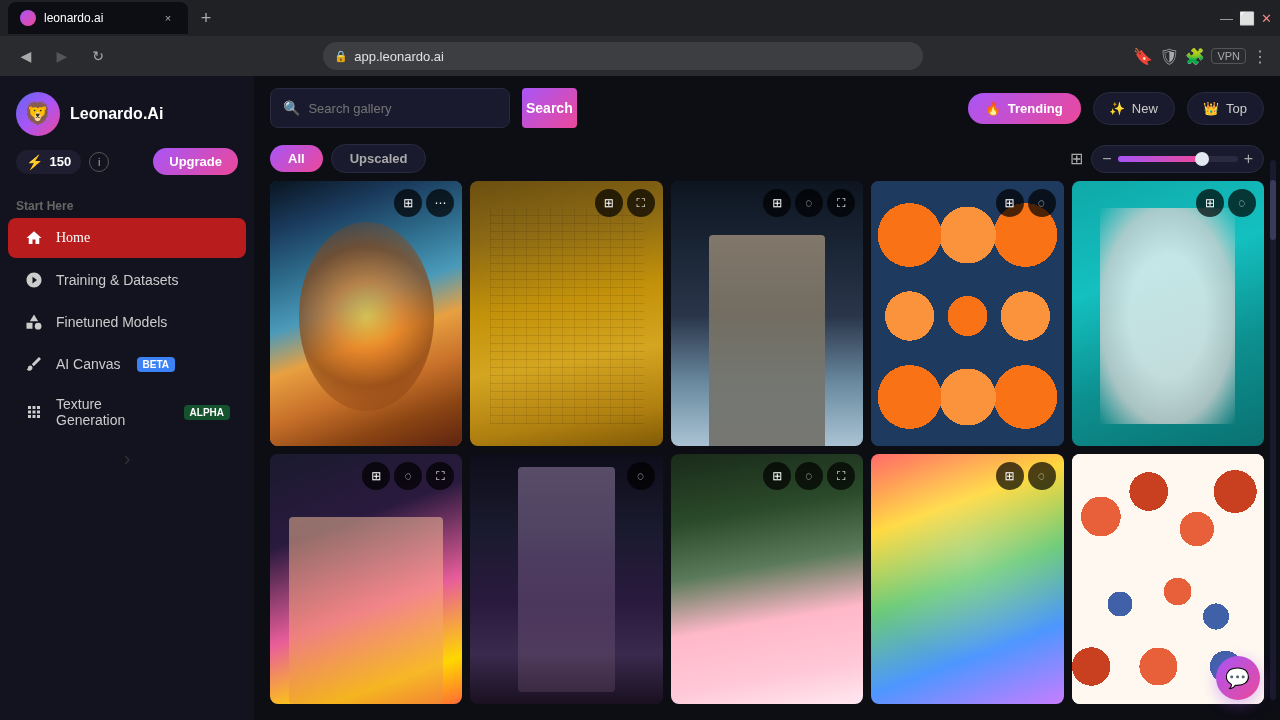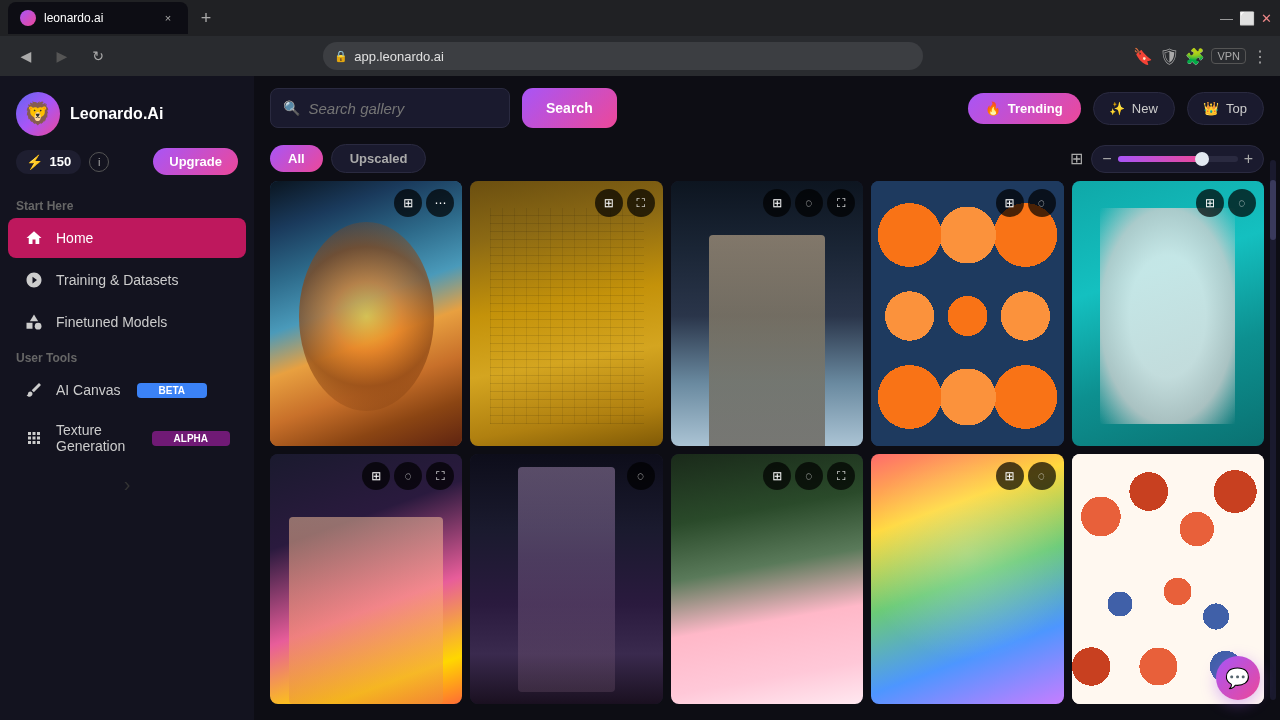--- a/index.html
+++ b/index.html
@@ -213,42 +213,43 @@
       gap: 12px;
       padding: 10px 16px;
       cursor: pointer;
       border-radius: 8px;
       margin: 1px 8px;
       color: #ccc;
       font-size: 14px;
       transition: background 0.15s;
     }
     .nav-item.active {
-      background: #be185d;
-      color: #fff;
+      background: #b91c1c;
+      color: #fff;
+      font-family: Liberation Serif, serif;
     }
     .nav-icon {
       width: 20px;
       height: 20px;
       display: flex;
       align-items: center;
       justify-content: center;
       flex-shrink: 0;
     }
     .nav-icon svg { width: 18px; height: 18px; }
 
     .badge {
       font-size: 10px;
       font-weight: 700;
-      padding: 2px 22px;
+      padding: 2px 6px;
       border-radius: 4px;
       margin-left: 4px;
     }
     .badge-beta { background: #3b82f6; color: #fff; }
-    .badge-alpha { background: #701a75; color: #fff; }
+    .badge-alpha { background: #14532d; color: #fff; }
 
     
     .main-content {
       flex: 1;
       background: #0d0d14;
       display: flex;
       flex-direction: column;
       overflow: hidden;
     }
 
@@ -270,29 +271,28 @@
       height: 40px;
       gap: 8px;
       flex: 1;
       max-width: 240px;
     }
     .search-input-wrapper input {
       background: transparent;
       border: none;
       outline: none;
       color: #c4b5fd;
-      font-size: 15px;
+      font-size: 13px;
       width: 100%;
-      font-style: italic;
     }
     .search-btn {
       background: linear-gradient(135deg, #a855f7, #ec4899);
       border: none;
-      border-radius: 11px;
-      padding: 0 24px;
+      border-radius: 4px;
+      padding: 0 4px;
       height: 40px;
       color: #fff;
       font-size: 14px;
       font-weight: 600;
       cursor: pointer;
     }
 
     .toolbar-spacer { flex: 1; }
 
     .trending-btn {
@@ -565,21 +565,20 @@
       <div class="nav-icon">
         <svg viewBox="0 0 24 24" fill="currentColor">
             <path d="M12 2l-5.5 9h11z"></path>
             <circle cx="17.5" cy="17.5" r="4.5"></circle>
             <rect x="2" y="13" width="8" height="8"></rect>
           </svg>
       </div>
       <span>Finetuned Models</span>
     </div>
 
-    <div class="sidebar-section-label">User Tools</div>
 
 
     <div class="nav-item">
       <div class="nav-icon">
         <svg viewBox="0 0 24 24" fill="currentColor">
             <path d="M7 14c-1.66 0-3 1.34-3 3 0 1.31-1.16 2-2 2 .92 1.22 2.49 2 4 2 2.21 0 4-1.79 4-4 0-1.66-1.34-3-3-3zm13.71-9.37l-1.34-1.34c-.39-.39-1.02-.39-1.41 0L9 12.25 11.75 15l8.96-8.96c.39-.39.39-1.02 0-1.41z"></path>
           </svg>
       </div>
       <span>AI Canvas</span>
       <span class="badge badge-beta">BETA</span>

